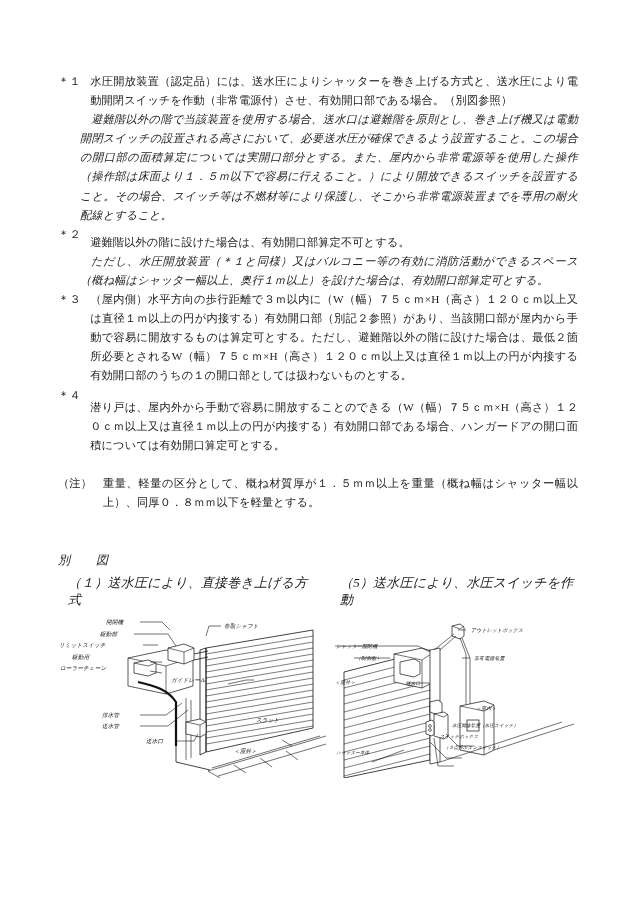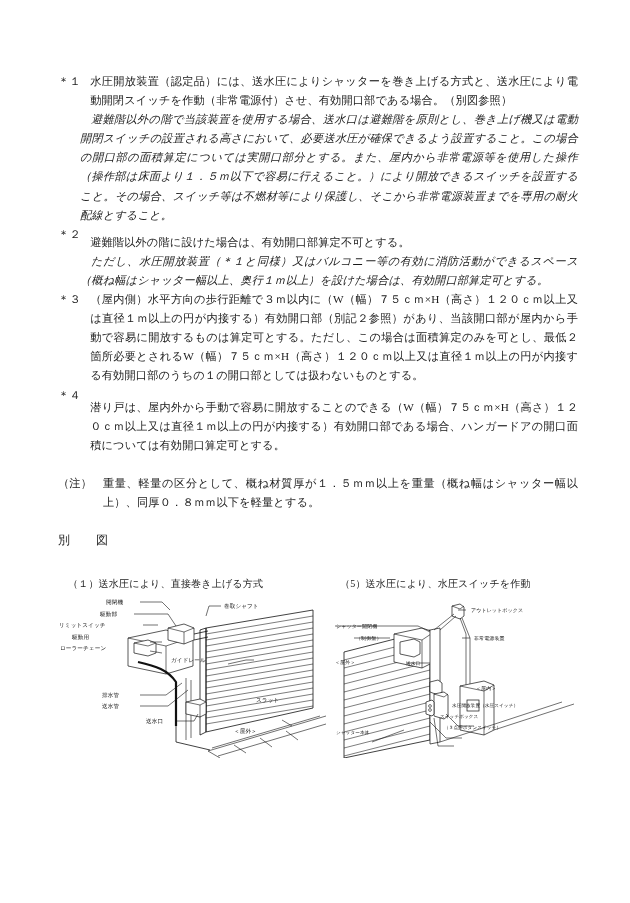--- a/index.html
+++ b/index.html
@@ -68,38 +68,38 @@
   .note .ptext {
     flex: 1 1 auto;
     text-align: justify;
     text-justify: inter-character;
   }
 
   
   .fig-section {
     position: absolute;
     left: 58px;
-    top: 532px;
+    top: 552px;
     width: 520px;
+    font-style: italic;
   }
   .fig-heading {
     font-size: 12px;
     letter-spacing: 7px;
     margin-bottom: 5px;
   }
   .fig-captions {
     position: relative;
     height: 36px;
   }
   .cap {
     position: absolute;
-    font-size: 10px;
+    font-size: 13px;
     line-height: 17px;
     letter-spacing: 0.2px;
-    margin-top: 21px;
   }
   .cap.left  { left: 10px;  top: 0; width: 250px; }
   .cap.right { left: 282px; top: 0; width: 240px; }
   .cap .l2 { display: block; padding-left: 22px; }
 
   .figures {
     position: relative;
     height: 170px;
   }
   .figbox {
@@ -140,21 +140,21 @@
     <div class="para">
       <span class="marker">＊２</span>
       <span class="ptext" style="margin-left:9px;margin-top:8px;">避難階以外の階に設けた場合は、有効開口部算定不可とする。</span>
     </div>
     <div class="para indent hang">
       <span class="ptext">ただし、水圧開放装置（＊１と同様）又はバルコニー等の有効に消防活動ができるスペース（概ね幅はシャッター幅以上、奥行１ｍ以上）を設けた場合は、有効開口部算定可とする。</span>
     </div>
 
     <div class="para">
       <span class="marker">＊３</span>
-      <span class="ptext" style="margin-left:9px;">（屋内側）水平方向の歩行距離で３ｍ以内に（W（幅）７５ｃｍ×H（高さ）１２０ｃｍ以上又は直径１ｍ以上の円が内接する）有効開口部（別記２参照）があり、当該開口部が屋内から手動で容易に開放するものは算定可とする。ただし、この場合は面積算定のみを可とし、最低２箇所必要とされるW（幅）７５ｃｍ×H（高さ）１２０ｃｍ以上又は直径１ｍ以上の円が内接する有効開口部のうちの１の開口部としては扱わないものとする。</span>
+      <span class="ptext" style="margin-left:9px;">（屋内側）水平方向の歩行距離で３ｍ以内に（W（幅）７５ｃｍ×H（高さ）１２０ｃｍ以上又は直径１ｍ以上の円が内接する）有効開口部（別記２参照）があり、当該開口部が屋内から手動で容易に開放するものは算定可とする。ただし、避難階以外の階に設けた場合は、最低２箇所必要とされるW（幅）７５ｃｍ×H（高さ）１２０ｃｍ以上又は直径１ｍ以上の円が内接する有効開口部のうちの１の開口部としては扱わないものとする。</span>
     </div>
 
     <div class="para">
       <span class="marker">＊４</span>
       <span class="ptext" style="margin-left:9px;margin-top:12px;">潜り戸は、屋内外から手動で容易に開放することのできる（W（幅）７５ｃｍ×H（高さ）１２０ｃｍ以上又は直径１ｍ以上の円が内接する）有効開口部である場合、ハンガードアの開口面積については有効開口算定可とする。</span>
     </div>
 
     <div class="note">
       <span class="marker">（注）</span>
       <span class="ptext" style="margin-left:11px;">重量、軽量の区分として、概ね材質厚が１．５ｍｍ以上を重量（概ね幅はシャッター幅以上）、同厚０．８ｍｍ以下を軽量とする。</span>

